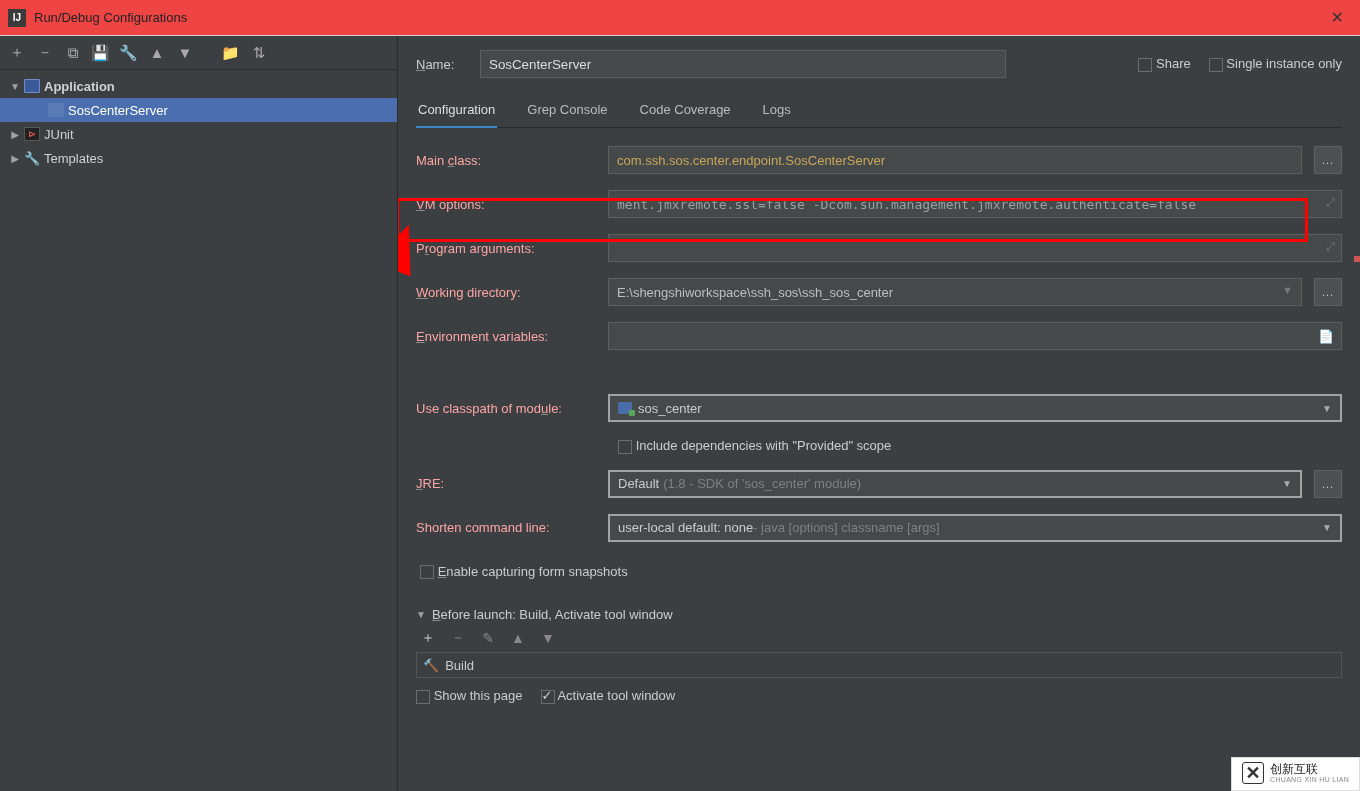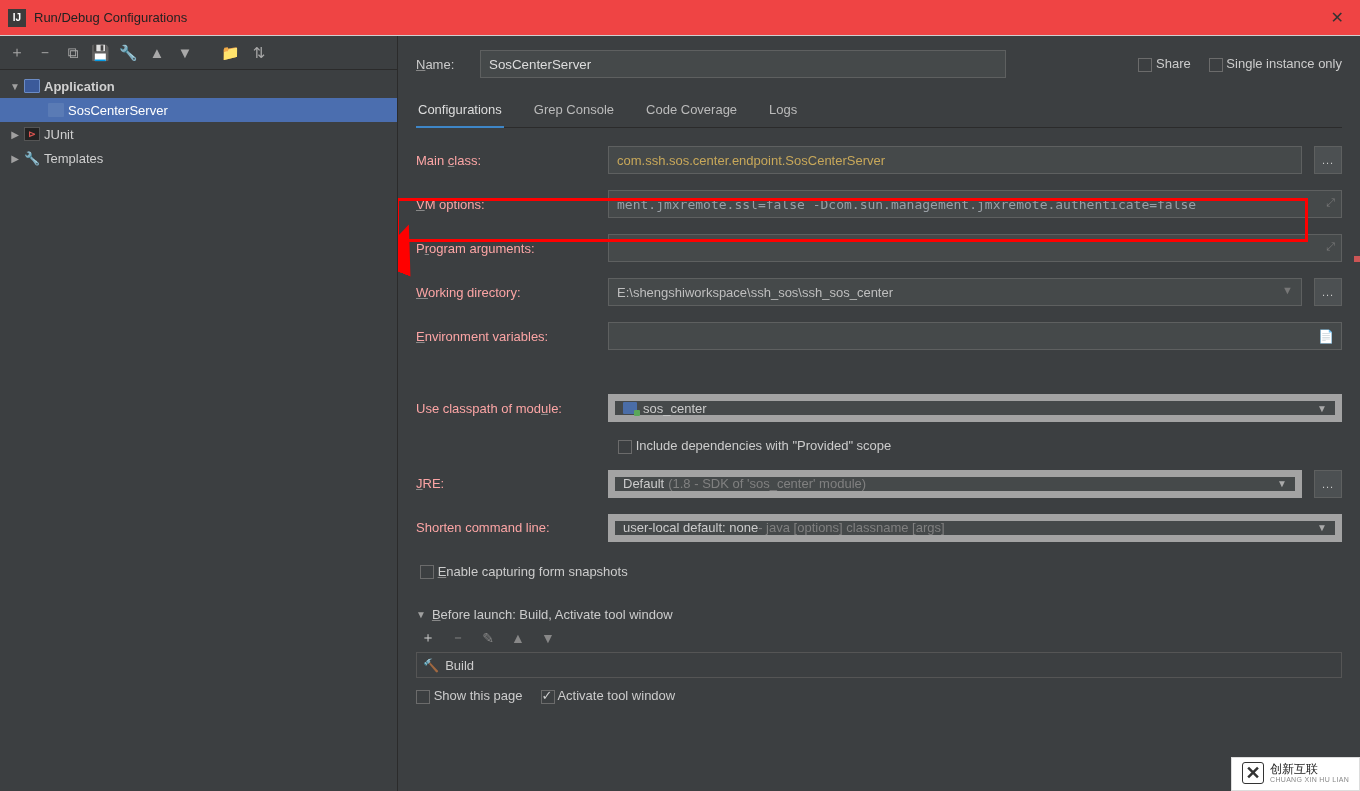--- a/index.html
+++ b/index.html
@@ -41,21 +41,21 @@
   .form { display: flex; flex-direction: column; gap: 16px; }
   .frow { display: flex; align-items: center; gap: 12px; }
   .flabel { width: 180px; color: #fca5a5; }
   .finput { flex: 1; height: 28px; background: #45494a; border: 1px solid #5e6060; color: #c8a85a; padding: 0 8px; display: flex; align-items: center; position: relative; font-family: inherit; }
   .finput.plain { color: #cccccc; }
   .finput.mono { font-family: "Consolas", monospace; color: #9aa0a6; font-size: 13px; }
   .finput.mono2 { font-family: Liberation Sans, sans-serif; color: #bfbfbf; font-size: 13px; }
   .dots-btn { width: 28px; height: 28px; background: #4c5052; border: 1px solid #5e6060; display: flex; align-items: center; justify-content: center; color: #ccc; cursor: pointer; font-size: 11px; letter-spacing: 1px; }
   .expand-icon { position: absolute; right: 6px; top: 5px; color: #777; font-size: 11px; }
   .folder-icon { position: absolute; right: 6px; top: 6px; color: #888; font-size: 13px; }
-  .dropdown { flex: 1; height: 28px; background: #45494a; border: 7px solid #a3a3a3; color: #cccccc; padding: 0 8px; display: flex; align-items: center; position: relative; }
+  .dropdown { flex: 1; height: 28px; background: #45494a; border: 2px solid #a3a3a3; color: #cccccc; padding: 0 8px; display: flex; align-items: center; position: relative; }
   .dropdown .caret { position: absolute; right: 8px; color: #aaa; font-size: 10px; }
   .mod-icon { width: 14px; height: 12px; background: #4a6da7; display: inline-block; margin-right: 6px; border-radius: 1px; position: relative; }
   .mod-icon::after { content: ""; position: absolute; right: -3px; bottom: -2px; width: 6px; height: 6px; background: #5aa75a; border-radius: 1px; }
   .sub-chk-row { padding-left: 202px; display: flex; align-items: center; gap: 6px; }
   .hint { color: #808080; }
   .before-launch { margin-top: 28px; }
   .bl-header { display: flex; align-items: center; gap: 6px; color: #cccccc; font-size: 13px; margin-bottom: 8px; }
   .bl-header .tri2 { color: #a0a0a0; font-size: 10px; }
   .bl-toolbar { display: flex; gap: 14px; margin-bottom: 6px; padding-left: 4px; }
   .bl-toolbar .tb { width: 16px; height: 16px; color: #888; display: flex; align-items: center; justify-content: center; cursor: pointer; font-size: 14px; }
@@ -127,21 +127,21 @@
     <div class="name-row">
       <div class="name-label"><span class="underline">N</span><span></span>ame:</div>
       <input class="name-input" value="SosCenterServer" style="">
       <div class="right-checks">
         <label><span class="chk"></span> <span class="chk-label">Share</span></label>
         <label><span class="chk"></span> <span class="chk-label">Single instance only</span></label>
       </div>
     </div>
 
     <div class="tabs">
-      <div class="tab active">Configurations</div>
+      <div class="tab active">Configuration</div>
       <div class="tab">Grep Console</div>
       <div class="tab">Code Coverage</div>
       <div class="tab">Logs</div>
     </div>
 
     <div class="form">
 
       <div class="frow">
         <div class="flabel">Main <span class="underline">c</span>lass:</div>
         <div class="finput">com.ssh.sos.center.endpoint.SosCenterServer</div>

